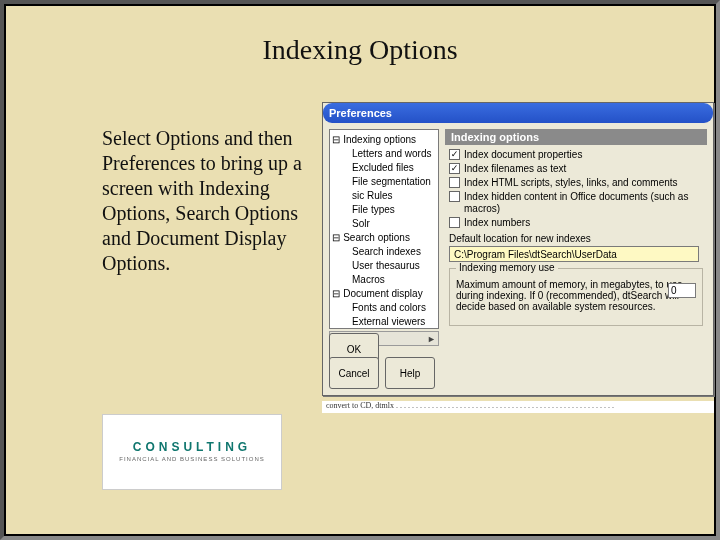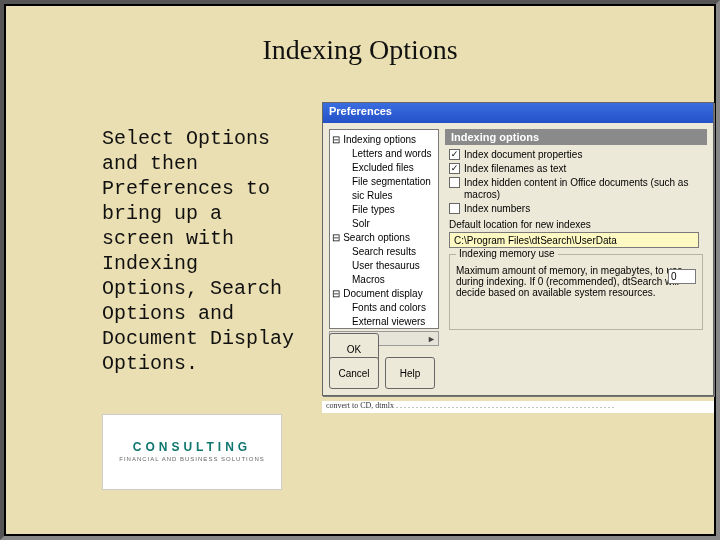--- a/index.html
+++ b/index.html
@@ -30,21 +30,20 @@
     font-size: 28px;
     color:#111;
   }
   .body-text {
     position:absolute;
     left: 96px; top: 120px;
     width: 200px;
     font-size: 20px;
     line-height: 1.25;
     color:#111;
-    font-family:Liberation Mono, monospace;
   }
   .logo-box {
     position:absolute;
     left: 96px; top: 408px;
     width: 180px; height: 76px;
     background:#fff;
     border:1px solid #ccc;
     font-family: Arial, sans-serif;
     display:flex; flex-direction:column;
     align-items:center; justify-content:center;
@@ -65,22 +64,22 @@
     font-family: Tahoma, Arial, sans-serif;
     font-size: 10px;
     box-shadow: 1px 1px 0 #777;
   }
   .titlebar {
     height:20px;
     background: linear-gradient(#3a6de0,#2451c7);
     color:#fff;
     font-weight:bold;
     font-size:11px;
-    padding:2px 6px;
-    display:flex; align-items:flex-start;
+    padding:10px 6px;
+    display:flex; align-items:center;border-radius:9px;
   }
   .dialog-body {
     position:relative;
     height: calc(100% - 20px);
   }
   .tree-pane {
     position:absolute;
     left:6px; top:6px;
     width:110px; height:200px;
     background:#fff;
@@ -137,21 +136,21 @@
     padding:1px 4px;
     font-size:10px;
     width: calc(100% - 12px);
   }
   .groupbox {
     margin: 0 4px;
     border:1px solid #b8b4a4;
     position:relative;
     padding:10px 6px 6px 6px;
     font-size:10px;
-    height:76px;
+    height:58px;
   }
   .groupbox .legend {
     position:absolute; top:-7px; left:6px;
     background:#ece9d8;
     padding:0 3px;
   }
   .mem-text { line-height:11px; }
   .num-input {
     position:absolute; right:6px; top:14px;
     width:28px; height:15px;
@@ -210,21 +209,21 @@
 
       <div class="tree-pane">
         <div class="tree-row root">Indexing options</div>
         <div class="tree-row child">Letters and words</div>
         <div class="tree-row child">Excluded files</div>
         <div class="tree-row child">File segmentation</div>
         <div class="tree-row child">sic Rules</div>
         <div class="tree-row child">File types</div>
         <div class="tree-row child">Solr</div>
         <div class="tree-row root">Search options</div>
-        <div class="tree-row child">Search results</div>
+        <div class="tree-row child">Search indexes</div>
         <div class="tree-row child">User thesaurus</div>
         <div class="tree-row child">Macros</div>
         <div class="tree-row root">Document display</div>
         <div class="tree-row child">Fonts and colors</div>
         <div class="tree-row child">External viewers</div>
       </div>
 
       <div class="hscroll">
         <span>◄</span>
         <span>►</span>
@@ -236,20 +235,24 @@
         <div class="chkrow">
           <div class="chkbox">✓</div>
           <span>Index document properties</span>
         </div>
         <div class="chkrow">
           <div class="chkbox">✓</div>
           <span>Index filenames as text</span>
         </div>
         <div class="chkrow">
           <div class="chkbox"></div>
+          <span>Index HTML scripts, styles, links, and comments</span>
+        </div>
+        <div class="chkrow">
+          <div class="chkbox"></div>
           <span>Index hidden content in Office documents (such as macros)</span>
         </div>
         <div class="chkrow">
           <div class="chkbox"></div>
           <span>Index numbers</span>
         </div>
 
         <div class="field-label">Default location for new indexes</div>
         <input class="text-input" value="C:\Program Files\dtSearch\UserData" style="">
 

